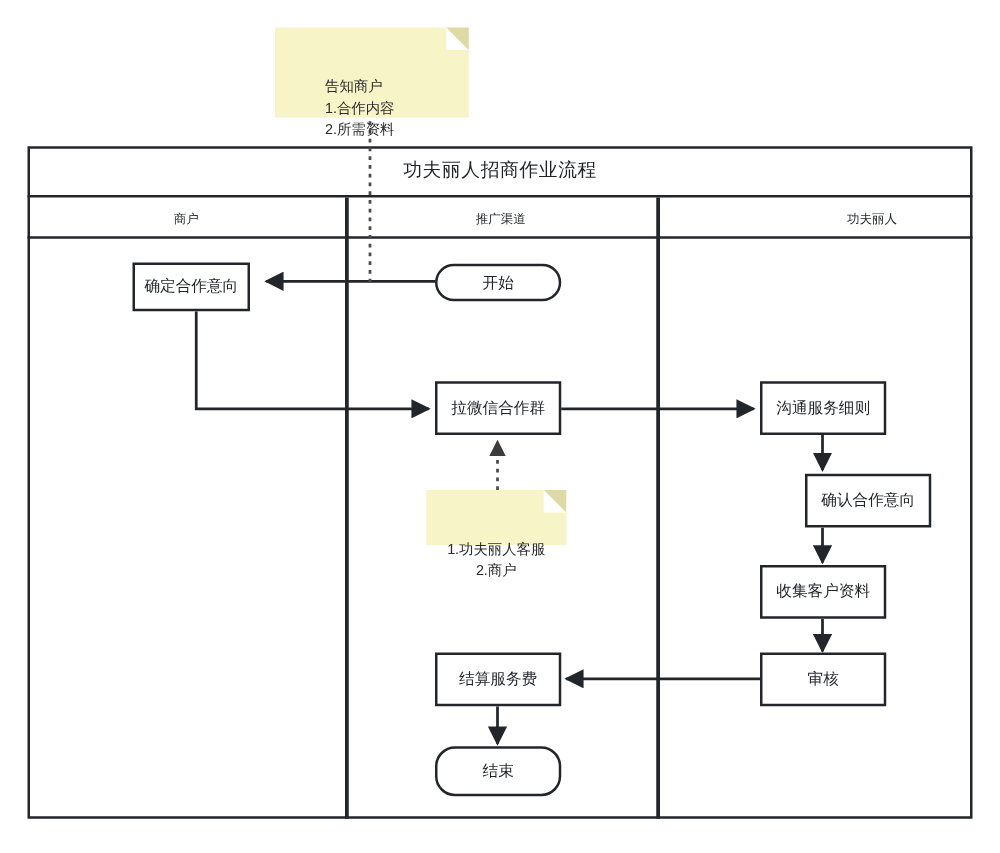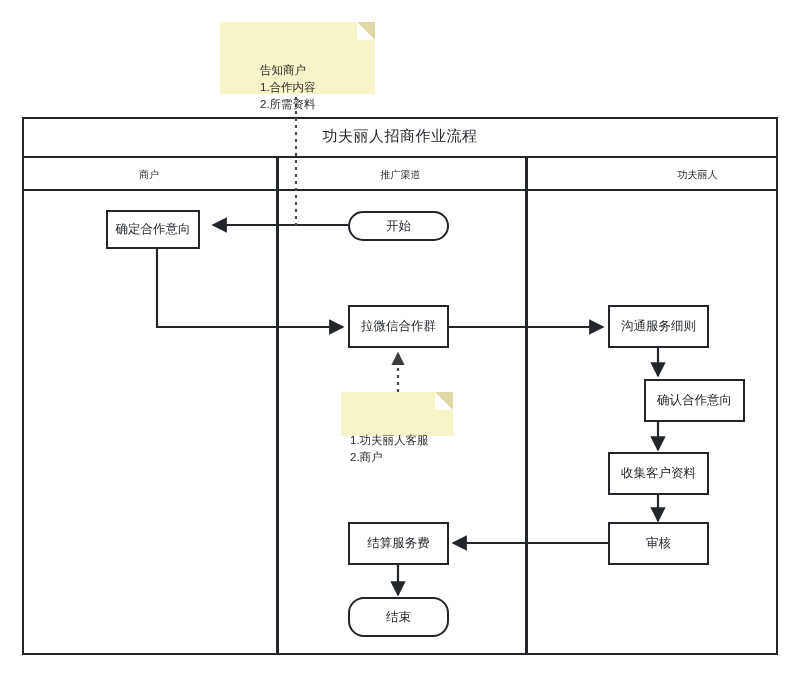--- a/index.html
+++ b/index.html
@@ -91,21 +91,21 @@
     <path class="dl" d="M398,392 L398,353" marker-end="url(#ahd)"></path>
   </svg>
 
   <div class="note" style="left:220px;top:22px;width:155px;height:72px;padding-left:40px;">
     <span class="fold"></span>
     <span>告知商户
 1.合作内容
 2.所需资料</span>
   </div>
 
-  <div class="note" style="left:341px;top:392px;width:112px;height:44px;">
+  <div class="note" style="left:341px;top:392px;width:112px;height:44px;text-align:center;">
     <span class="fold"></span>
     <span>1.功夫丽人客服
 2.商户</span>
   </div>
 
   <div class="node term" style="left:348px;top:211px;width:101px;height:30px;">开始</div>
 
   <div class="node" style="left:106px;top:210px;width:94px;height:39px;">确定合作意向</div>
 
   <div class="node" style="left:608px;top:305px;width:101px;height:43px;">沟通服务细则</div>

